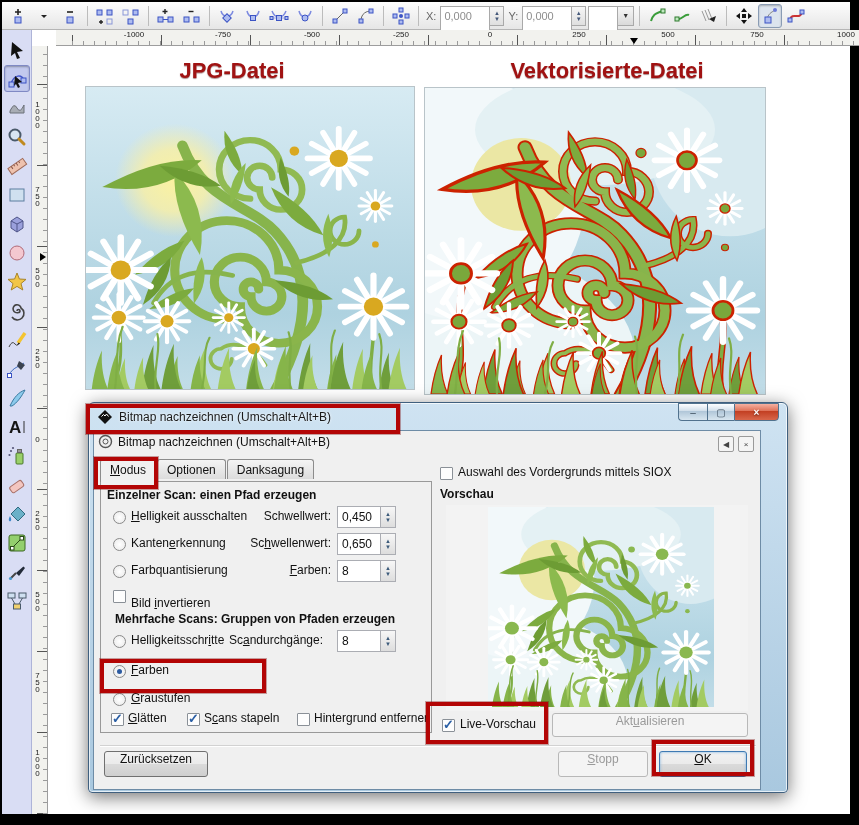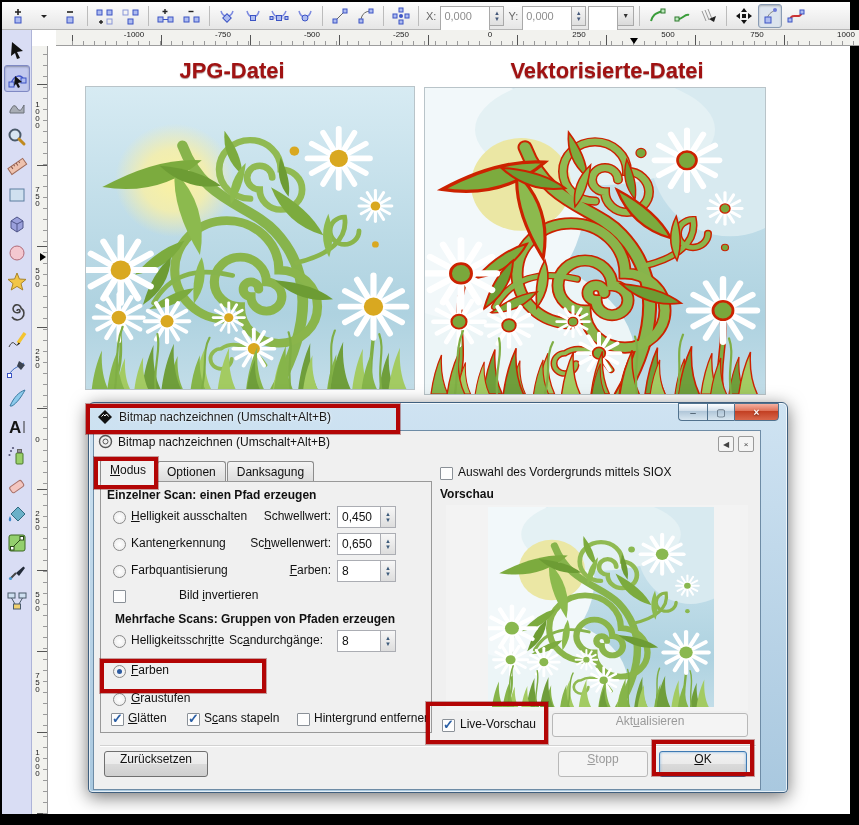--- a/index.html
+++ b/index.html
@@ -46,21 +46,21 @@
   .titlebar{position:absolute;left:0;top:0;right:0;height:27px;display:flex;align-items:center;padding-left:8px;gap:6px;}
   .titletxt{font-size:12px;color:#1a1a1a;text-shadow:0 0 3px #fff;}
   .winbtns{position:absolute;right:8px;top:0;display:flex;}
   .wbtn{height:18px;border:1px solid #51728e;background:linear-gradient(#fdfeff,#cfdde9 45%,#b0c6d8 45%,#d8e6f0);font-size:10px;color:#3a4c5c;display:flex;align-items:center;justify-content:center;}
   .wbtn.min{width:29px;border-radius:0 0 0 4px;border-right:none;}
   .wbtn.max{width:27px;border-right:none;}
   .wbtn.close{width:45px;border-radius:0 0 4px 0;background:linear-gradient(#f5b0a1,#dd6f55 45%,#c23f22 45%,#d8664a);color:#fff;font-weight:bold;text-shadow:0 1px 2px rgba(0,0,0,.5);}
   .client{position:absolute;left:4px;top:27px;width:668px;height:360px;background:#f0f0f0;border:1px solid #6e8ca6;}
   .phdr{position:absolute;left:4px;top:3px;display:flex;align-items:center;gap:5px;font-size:12px;color:#111;}
   .pbtn{position:absolute;top:5px;width:16px;height:16px;border:1px solid #9a9a9a;background:#f4f4f4;font-size:8px;color:#444;display:flex;align-items:center;justify-content:center;border-radius:2px;}
-  .tabs{position:absolute;left:6px;top:28px;display:flex;align-items:center;height:23px;}
+  .tabs{position:absolute;left:6px;top:28px;display:flex;align-items:flex-start;height:23px;}
   .tab{height:20px;padding:3px 9px 0;font-size:12px;color:#111;background:linear-gradient(#f4f4f4,#dcdcdc);border:1px solid #8c8c8c;border-bottom:none;border-radius:3px 3px 0 0;margin-right:1px;}
   .tab.active{height:23px;background:#f0f0f0;font-weight:normal;position:relative;z-index:2;}
   .pane{position:absolute;left:6px;top:50px;width:332px;height:252px;border:1px solid #999;background:#f0f0f0;}
   .grouph{position:absolute;font-size:12px;font-weight:bold;color:#111;}
   .radio{position:absolute;width:13px;height:13px;border:1px solid #8a8a8a;border-radius:50%;background:radial-gradient(#fff,#e8e8e8);}
   .radio.on::after{content:"";position:absolute;left:3px;top:3px;width:5px;height:5px;border-radius:50%;background:#2c5aa0;}
   .cb{position:absolute;width:13px;height:13px;border:1px solid #8a9097;background:#fdfdfd;border-radius:1px;}
   .cb.on::after{content:"\2713";position:absolute;left:0px;top:-3px;font-size:13px;font-weight:bold;color:#2b5fa5;}
   .lbl{position:absolute;font-size:12px;color:#111;white-space:nowrap;}
   .flbl{position:absolute;font-size:12px;color:#111;text-align:right;width:110px;white-space:nowrap;}
@@ -597,21 +597,21 @@
           <span class="flbl" style="left:120px;top:81px;"><span class="u">F</span>arben:</span>
           <div class="spin" style="left:236px;top:78px;">
             <span class="spintxt">8</span>
             <span class="spinar">
                 <span>▲</span>
                 <span>▼</span>
               </span>
           </div>
 
           <span class="cb" style="left:12px;top:108px;"></span>
-          <span class="lbl" style="left:30px;top:106px;margin-left:48px;">Bild <span class="u">i</span>nvertieren</span>
+          <span class="lbl" style="left:30px;top:114px;">Bild <span class="u">i</span>nvertieren</span>
 
           <div class="grouph" style="left:6px;top:130px;padding-left:8px;">Mehrfache Scans: Gruppen von Pfaden erzeugen</div>
 
           <span class="radio" style="left:12px;top:153px;"></span>
           <span class="lbl" style="left:30px;top:151px;">Helligkeitsschr<span class="u">i</span>tte</span>
           <span class="flbl" style="left:120px;top:151px;text-align:center;">Sc<span class="u">a</span>ndurchgänge:</span>
           <div class="spin" style="left:236px;top:148px;">
             <span class="spintxt">8</span>
             <span class="spinar">
                 <span>▲</span>

